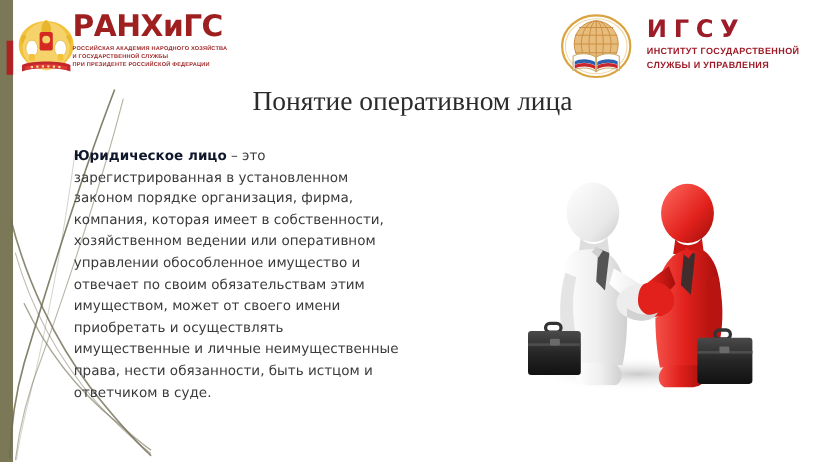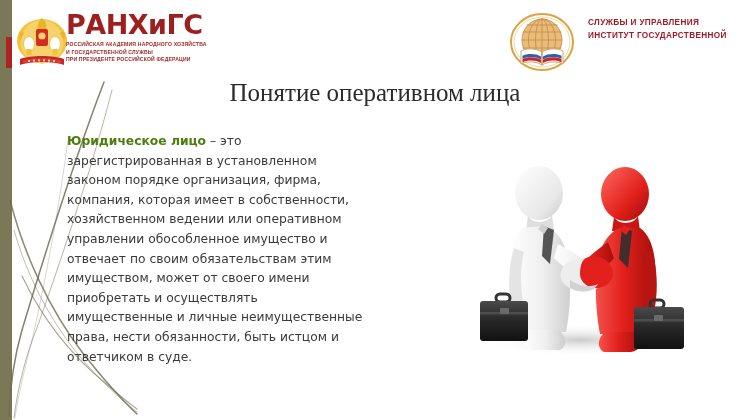--- a/index.html
+++ b/index.html
@@ -156,21 +156,21 @@
     left: 67px;
     top: 132px;
     width: 300px;
     font-family: "DejaVu Sans", sans-serif;
     font-size: 12.3px;
     line-height: 19.6px;
     color: #3a3a3a;
   }
   .body-text b {
     font-weight: bold;
-    color: #4d7c0f;
+    color: #0f172a;
   }
 
   
   .picture {
     position: absolute;
     left: 462px;
     top: 152px;
     width: 236px;
     height: 212px;
     background: #ffffff;
@@ -268,22 +268,23 @@
           <path d="M33 44.4 C28 41.2, 19 41.2, 14.5 43.8 L14.5 47 C19 44.4, 28 44.4, 33 47.6 Z" fill="#2b5fb0"></path>
           <path d="M33 47.8 C28 44.6, 19 44.6, 14.5 47.2 L14.5 50.4 C19 47.8, 28 47.8, 33 51 Z" fill="#c8252d"></path>
           <path d="M35 41 C40 37.6, 49 37.6, 53.5 40.2 L53.5 43.6 C49 41, 40 41, 35 44.2 Z" fill="#ffffff"></path>
           <path d="M35 44.4 C40 41.2, 49 41.2, 53.5 43.8 L53.5 47 C49 44.4, 40 44.4, 35 47.6 Z" fill="#2b5fb0"></path>
           <path d="M35 47.8 C40 44.6, 49 44.6, 53.5 47.2 L53.5 50.4 C49 47.8, 40 47.8, 35 51 Z" fill="#c8252d"></path>
           <path d="M34 39.5 L34 53.5" stroke="#c9a96a" stroke-width="1.4"></path>
         </g>
       </svg>
     </div>
     <div class="igsu-word">
+      <div class="igsu-title">ИГСУ</div>
+      <div class="igsu-sub">ИНСТИТУТ ГОСУДАРСТВЕННОЙ</div>
       <div class="igsu-sub">СЛУЖБЫ И УПРАВЛЕНИЯ</div>
-      <div class="igsu-sub">ИНСТИТУТ ГОСУДАРСТВЕННОЙ</div>
     </div>
   </div>
 
   <div class="slide-title">Понятие оперативном лица</div>
 
   <div class="body-text">
     <b>Юридическое лицо</b><span> – это зарегистрированная в установленном законом порядке организация, фирма, компания, которая имеет в собственности, хозяйственном ведении или оперативном управлении обособленное имущество и отвечает по своим обязательствам этим имуществом, может от своего имени приобретать и осуществлять имущественные и личные неимущественные права, нести обязанности, быть истцом и ответчиком в суде.</span>
   </div>
 
   <div class="picture">

